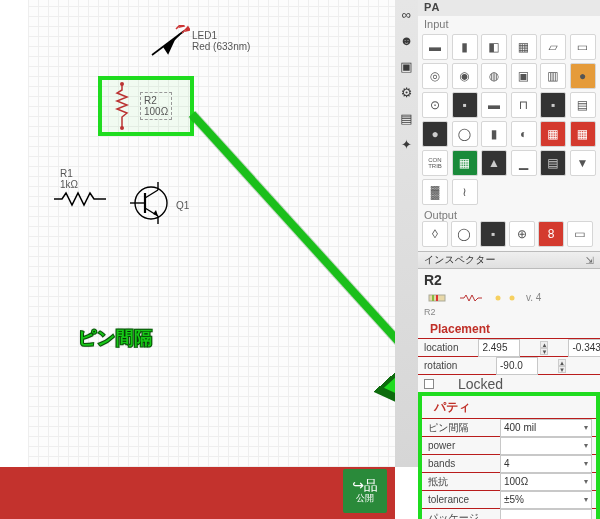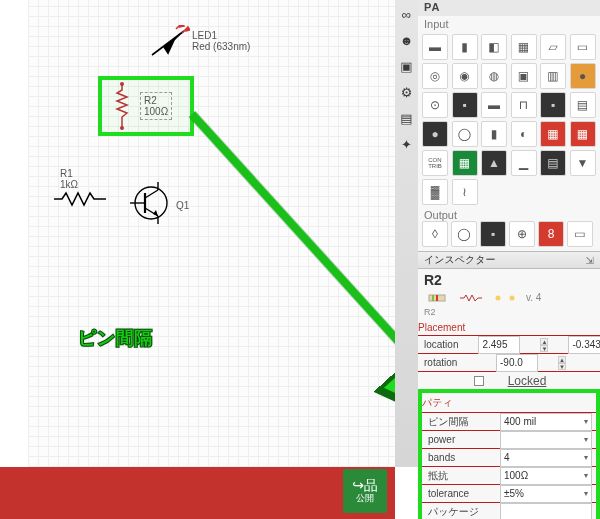--- a/index.html
+++ b/index.html
@@ -108,39 +108,39 @@
   #inspector-header .chev { font-size:10px; color:#666; }
   #inspector-title {
     padding:3px 6px 0 6px; font-weight:700; font-size:14px;
   }
   #inspector-iconrow {
     padding:4px 6px; display:flex; align-items:center; gap:8px; color:#888;font-size:10px;
   }
   .mini-res { width:26px; display:flex; justify-content:center; }
   #inspector-sub { font-size:9px; color:#888; padding:0 6px 2px 6px; }
   .insp-section {
-    font-size:10px; font-weight:400; padding:3px 6px 2px 0;
+    font-size:12px; font-weight:700; padding:3px 6px 2px 12px;
   }
   .insp-section.red { color:#c03028; }
   .insp-row {
     display:flex; align-items:center; height:18px; padding:0 4px 0 6px;
     border-top:1px solid #b91c1c; gap:20px;
   }
   .insp-row label { width:52px; font-size:10px; color:#444; }
   .insp-field {
     flex:1; height:14px; background:#fff; border:1px solid #c8c8c8;
     font-size:10px; padding:8px 3px; line-height:13px;
     display:flex; align-items:center;
   }
   .stepper { width:8px; display:flex; flex-direction:column; }
   .stepper span {
     width:8px; height:7px; font-size:7px; line-height:6px; text-align:center;
     color:#555; background:#eee; border:1px solid #ccc;
   }
-  .locked-row { justify-content:center; font-size:12px; color:#555;text-decoration:underline; }
+  .locked-row { font-size:14px; color:#555; }
   .locked-row .chk {
     width:10px; height:10px; border:1px solid #888; margin-right:4px; background:#fff;
   }
 
   #props-box {
     border:4px solid #1fdc1f; margin:0; padding:0;
   }
 
   .dropdown-caret {
     margin-left:auto; font-size:8px; color:#666;

